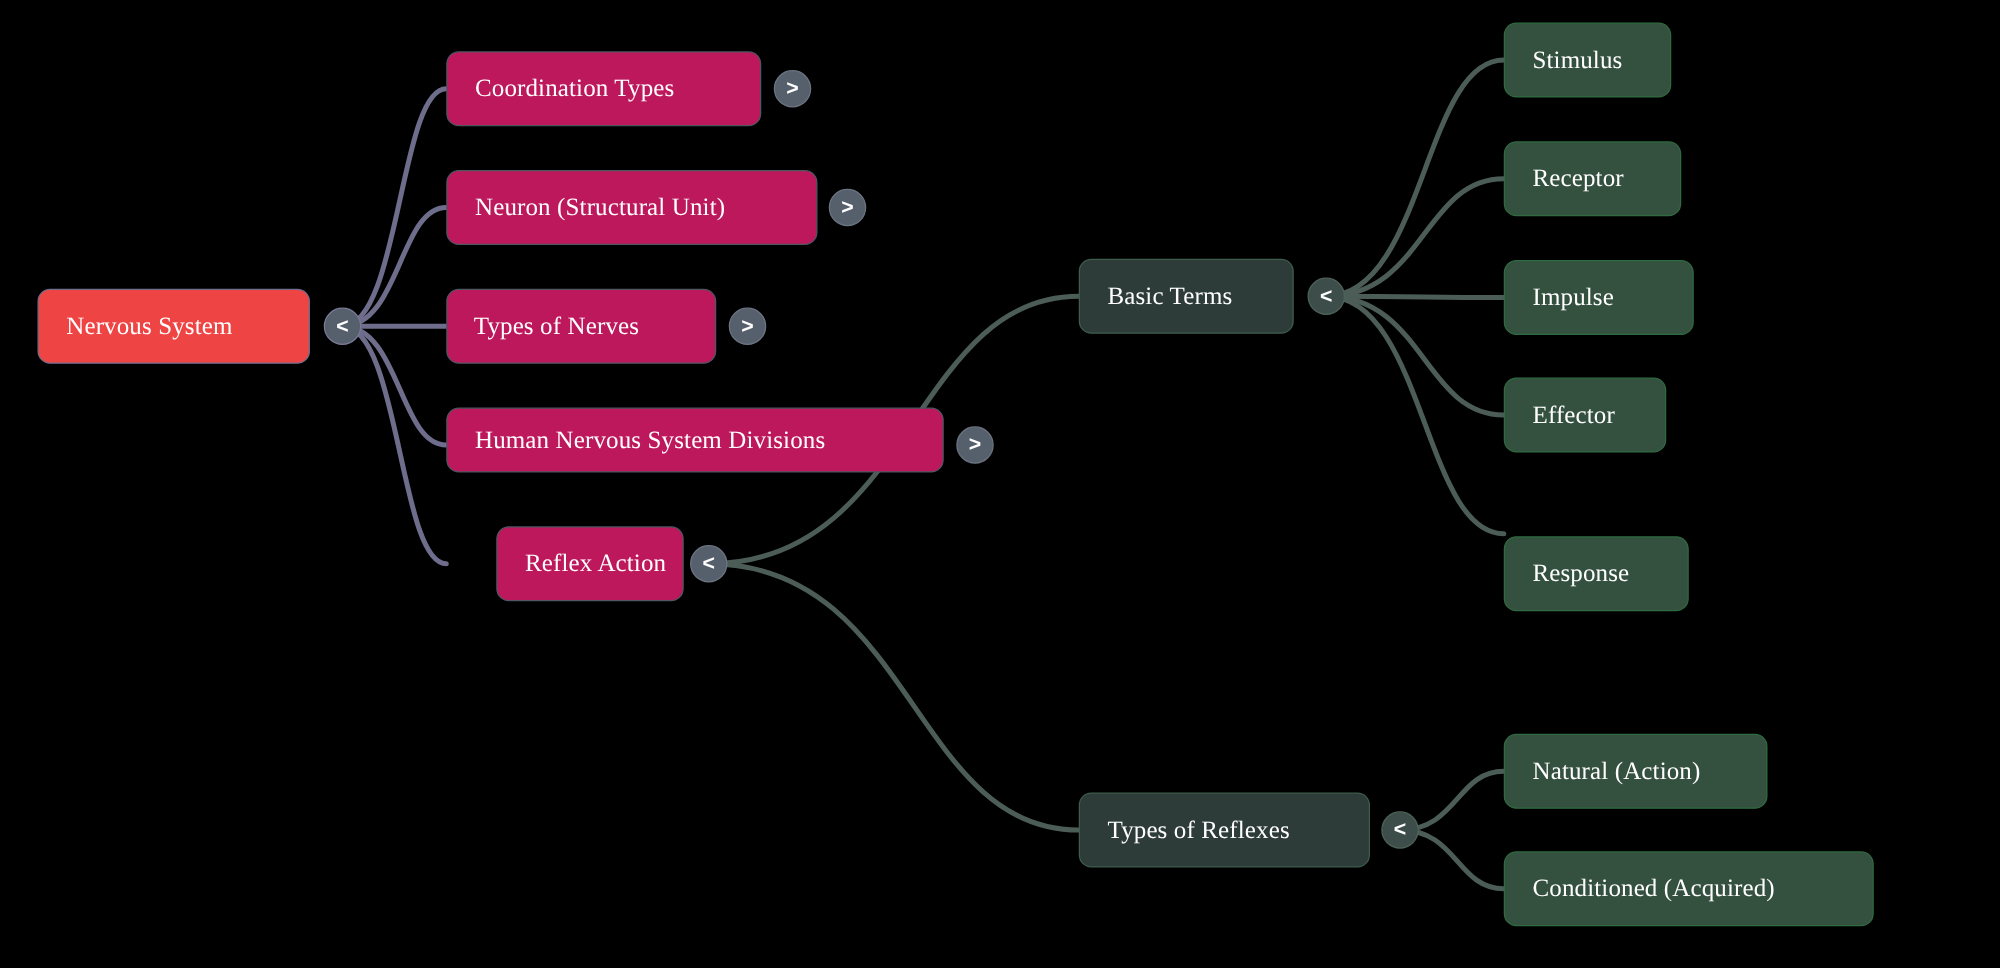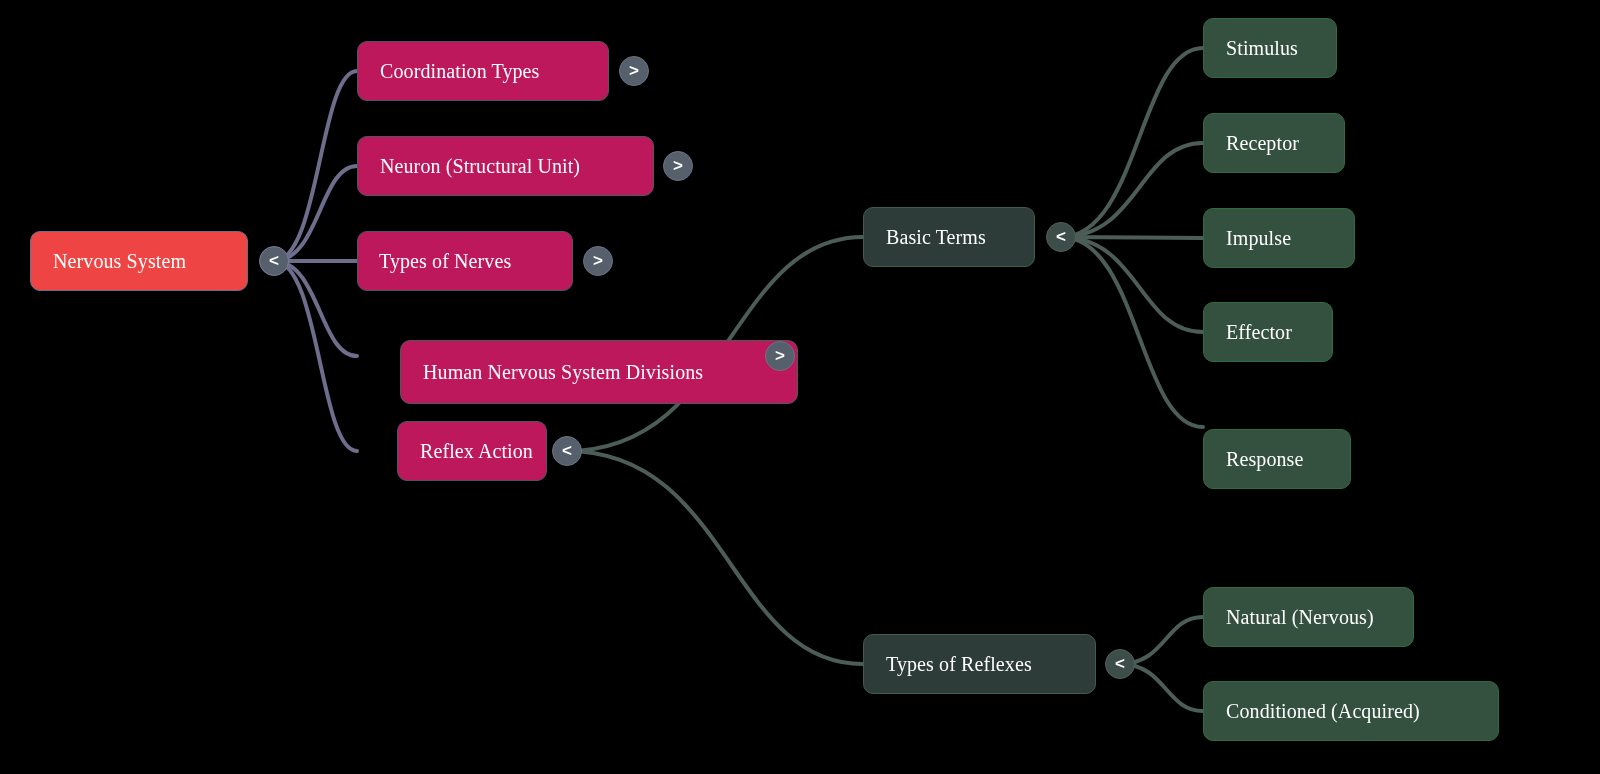--- a/index.html
+++ b/index.html
@@ -133,21 +133,21 @@
     <span>&gt;</span>
   </div>
 
   <div class="node slate" style="left: 357px; top: 231px; width: 216px; height: 60px; padding-left: 21px;">
     <span>Types of Nerves</span>
   </div>
   <div class="toggle slate-toggle" style="left: 583px; top: 246px;">
     <span>&gt;</span>
   </div>
 
-  <div class="node slate" style="left: 357px; top: 340px; width: 398px; height: 64px; margin-left: 43px;">
+  <div class="node slate" style="left: 357px; top: 326px; width: 398px; height: 52px;">
     <span>Human Nervous System Divisions</span>
   </div>
   <div class="toggle slate-toggle" style="left: 765px; top: 341px;">
     <span>&gt;</span>
   </div>
 
   <div class="node slate" style="left: 357px; top: 421px; width: 150px; height: 60px; margin-left: 40px;">
     <span>Reflex Action</span>
   </div>
   <div class="toggle slate-toggle" style="left: 552px; top: 436px;">
@@ -177,19 +177,19 @@
   <div class="node leaf-green" style="left: 1203px; top: 208px; width: 152px; height: 60px;">
     <span>Impulse</span>
   </div>
   <div class="node leaf-green" style="left: 1203px; top: 302px; width: 130px; height: 60px;">
     <span>Effector</span>
   </div>
   <div class="node leaf-green" style="left: 1203px; top: 397px; width: 148px; height: 60px; margin-top: 32px;">
     <span>Response</span>
   </div>
   <div class="node leaf-green" style="left: 1203px; top: 587px; width: 211px; height: 60px;">
-    <span>Natural (Nervous)</span>
+    <span>Natural (Action)</span>
   </div>
   <div class="node leaf-green" style="left: 1203px; top: 681px; width: 296px; height: 60px;">
     <span>Conditioned (Acquired)</span>
   </div>
 
 </div>
 
 </body></html>

